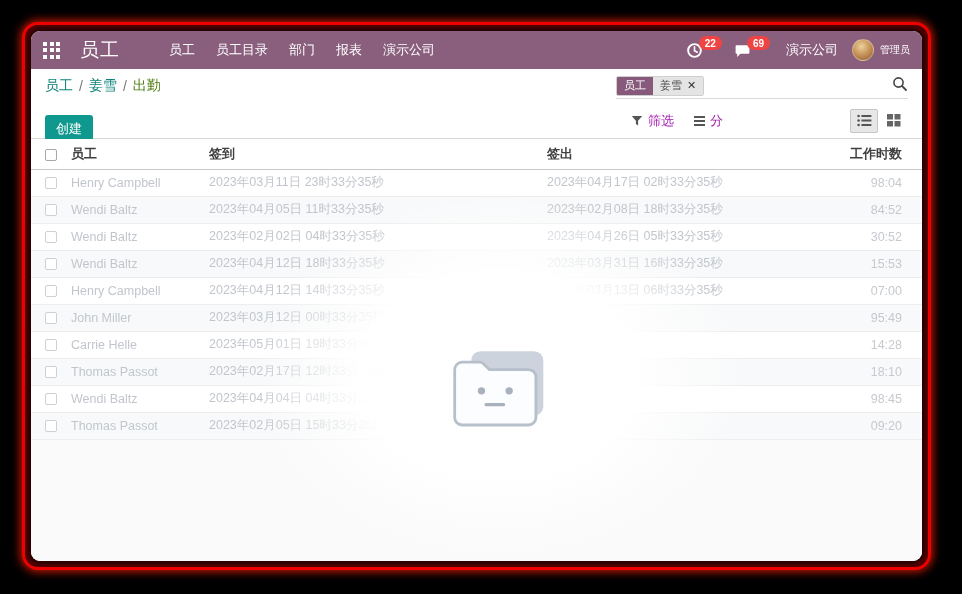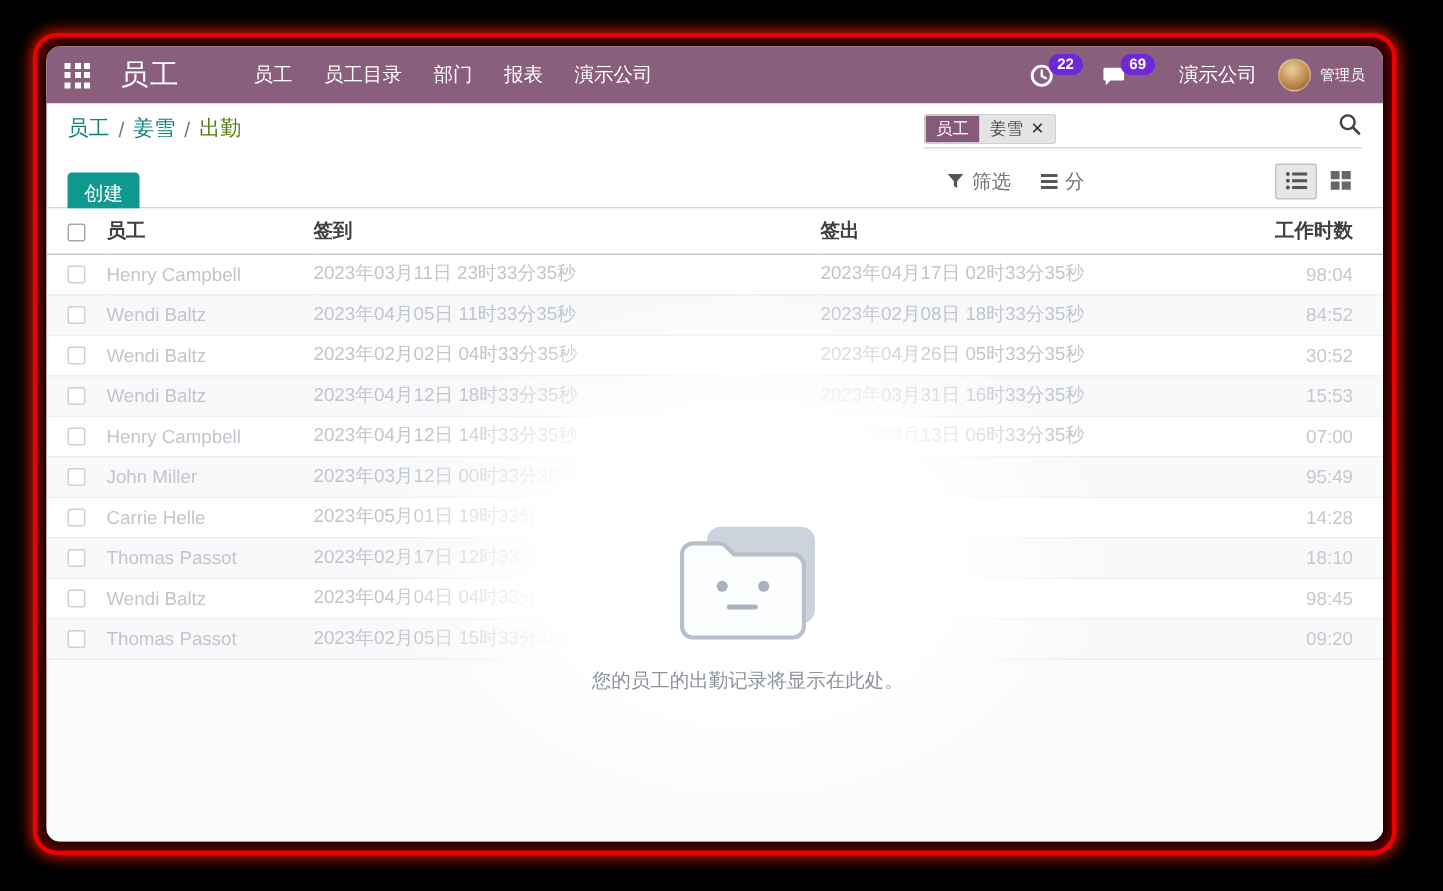--- a/index.html
+++ b/index.html
@@ -17,21 +17,21 @@
   .topbar { height:38px; flex:0 0 38px; background:#8a5f7d; display:flex; align-items:center;
             padding:0 12px; color:#fff; }
   .apps-grid { width:17px; height:17px; display:grid; grid-template-columns:repeat(3,1fr);
                gap:2.5px; margin-right:20px; cursor:pointer; }
   .apps-grid span { background:#fff; width:4px; height:4px; }
   .app-title { font-size:19px; font-weight:400; letter-spacing:1px; margin-right:44px; }
   .top-menu { display:flex; align-items:center; gap:11px; font-size:13px; }
   .top-menu .mi { padding:3px 5px; cursor:pointer; white-space:nowrap; }
   .top-right { margin-left:auto; display:flex; align-items:center; }
   .sys-icon { display:flex; align-items:center; }
-  .badge { background:#6d28d9; color:#fff; font-size:10px; font-weight:bold; border-radius:9px;
+  .badge { background:#ef4444; color:#fff; font-size:10px; font-weight:bold; border-radius:9px;
            padding:1.5px 6px; margin-left:-4px; transform:translateY(-7px); display:inline-block; }
   .company { font-size:13px; margin:0 14px 0 16px;text-align:right; }
   .avatar { width:22px; height:22px; border-radius:50%;
             background:radial-gradient(circle at 42% 32%, #ecd09a, #c08b52 55%, #8a5e33 95%);
             border:1px solid rgba(255,255,255,.35); margin-right:6px; }
   .username { font-size:10px; }
 
   
   .cp-row1 { height:34px; flex:0 0 34px; display:flex; align-items:center; padding:0 14px; background:#fff; }
   .breadcrumb { font-size:14px; color:#777; display:flex; align-items:center; gap:6px; }
@@ -45,21 +45,21 @@
   .facet-value { background:#e4e4e4; color:#4d4d4d; padding:3px 7px; display:flex; align-items:center; gap:5px; }
   .facet-x { font-weight:bold; color:#333; cursor:pointer; font-size:11px; }
   .search-space { flex:1; height:100%; cursor:text; }
   .mag { flex:0 0 auto; }
 
   .cp-row2 { height:36px; flex:0 0 36px; display:flex; align-items:center; padding:0 14px;
              background:#fff; border-bottom:1px solid #d6d6d6; position:relative; }
   .btn-create { background:#0f988e; color:#fff; border:none; font-size:13px; padding:5px 11px;
                 border-radius:3px; cursor:pointer; font-family:inherit;margin-top:16px; }
   .filters { position:absolute; left:600px; display:flex; align-items:center; gap:20px;
-             font-size:13px; color:#737373; }
+             font-size:13px; color:#a21caf; }
   .filter-btn { display:flex; align-items:center; gap:5px; cursor:pointer; }
   .gbars { display:inline-flex; flex-direction:column; gap:2px; }
   .gbars i { width:11px; height:2px; background:#555; display:block; }
   .switcher { margin-left:auto; display:flex; gap:2px; }
   .sw-btn { width:28px; height:24px; display:flex; align-items:center; justify-content:center;
             cursor:pointer; border-radius:2px; }
   .sw-btn.active { background:#e7e7e7; border:1px solid #c6c6c6; }
 
   
   .view-area { flex:1; position:relative; background:#fafafa; overflow:hidden; }
@@ -295,20 +295,19 @@
 
         <div class="nocontent">
           <div class="nc-inner">
             <svg width="96" height="80" viewBox="0 0 104 86">
               <rect x="22" y="2" width="78" height="70" rx="10" fill="#ccd3dd"></rect>
               <path d="M4 74 V22 a8 8 0 0 1 8 -8 h19 a6 6 0 0 1 4.4 1.9 l6.2 6.1 H84 a8 8 0 0 1 8 8 v44 a8 8 0 0 1 -8 8 H12 a8 8 0 0 1 -8 -8 z" fill="#fcfdfe" stroke="#b7bfca" stroke-width="3"></path>
               <circle cx="33" cy="45" r="4" fill="#a9b1be"></circle>
               <circle cx="63" cy="45" r="4" fill="#a9b1be"></circle>
               <line x1="38" y1="60" x2="57" y2="60" stroke="#a9b1be" stroke-width="3.5" stroke-linecap="round"></line>
             </svg>
-            <div class="nc-sub">您的员工的出勤记录将显示在此处。</div>
           </div>
         </div>
       </div>
 
     </div>
   </div>
 </div>
 
 </body></html>

